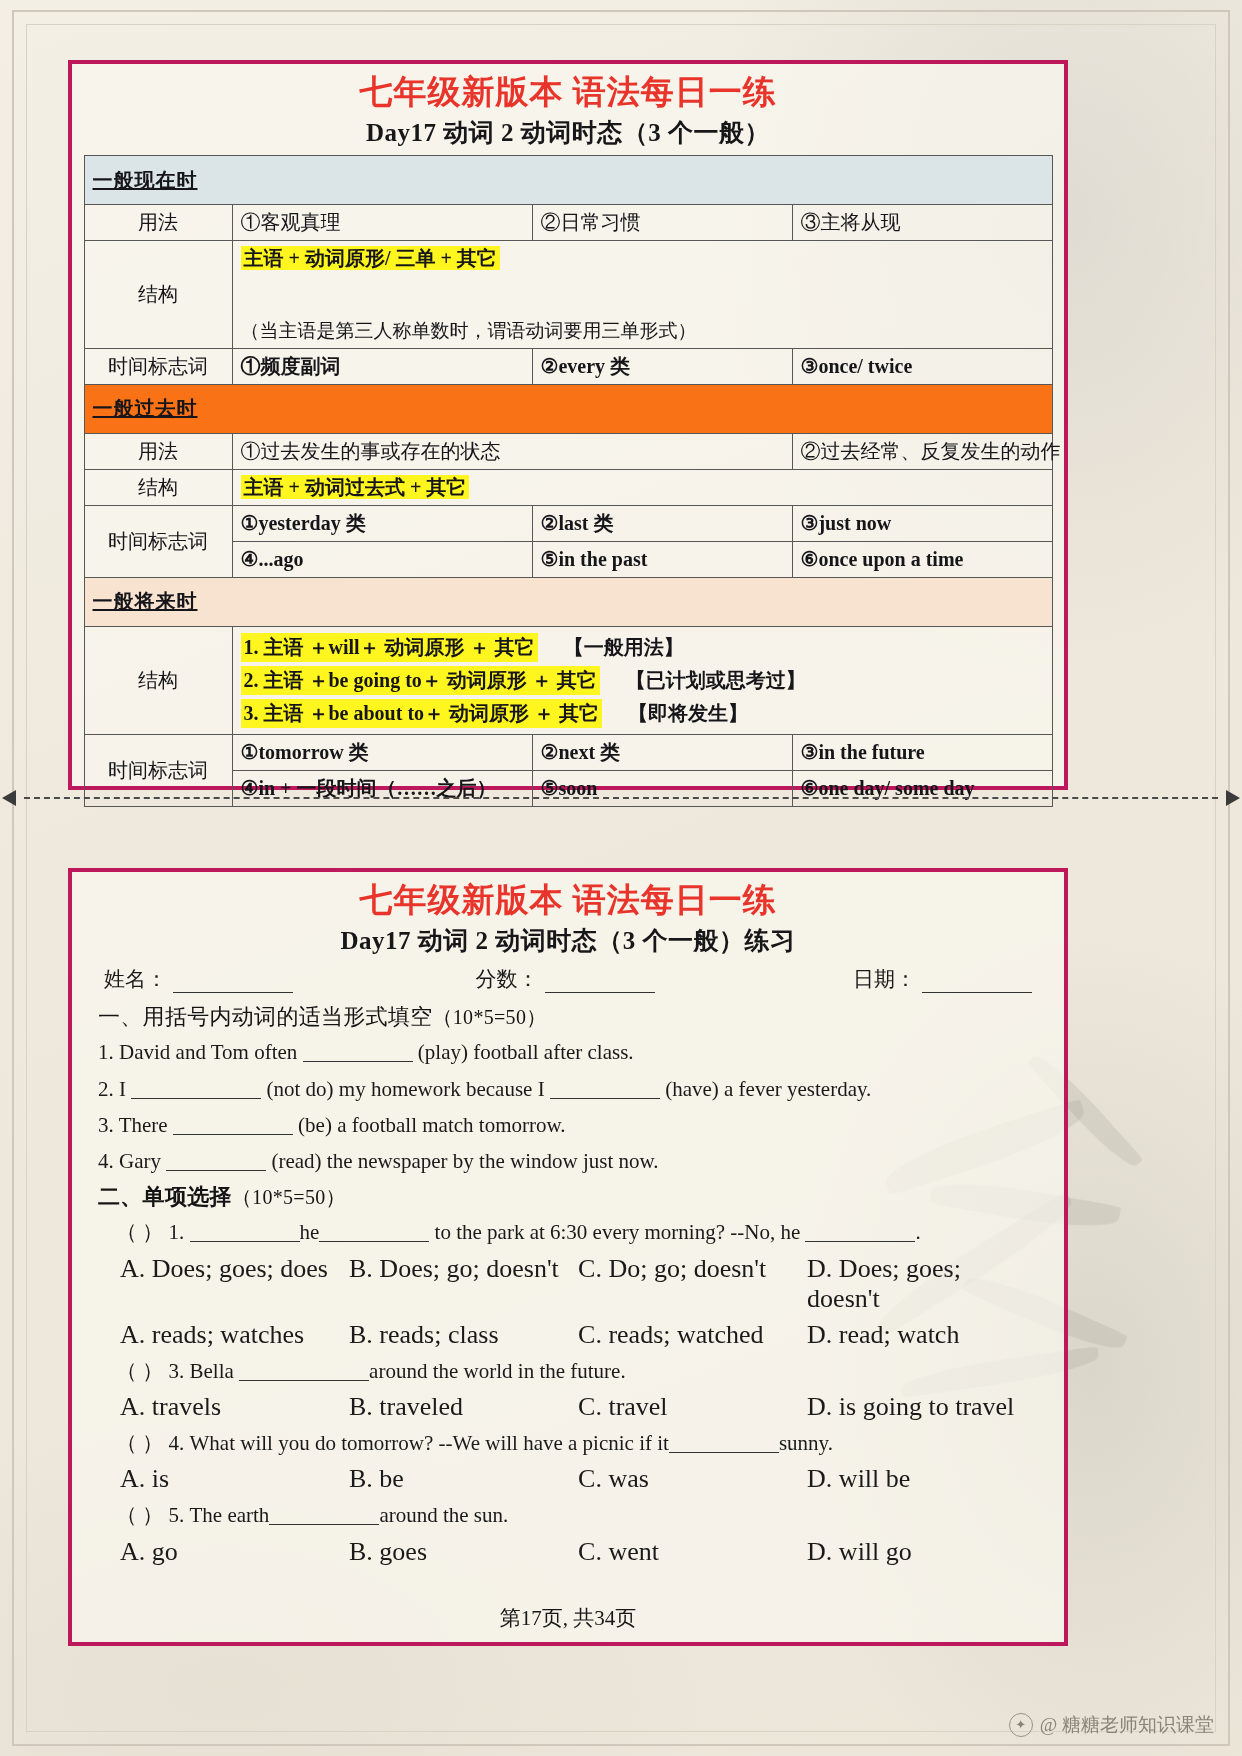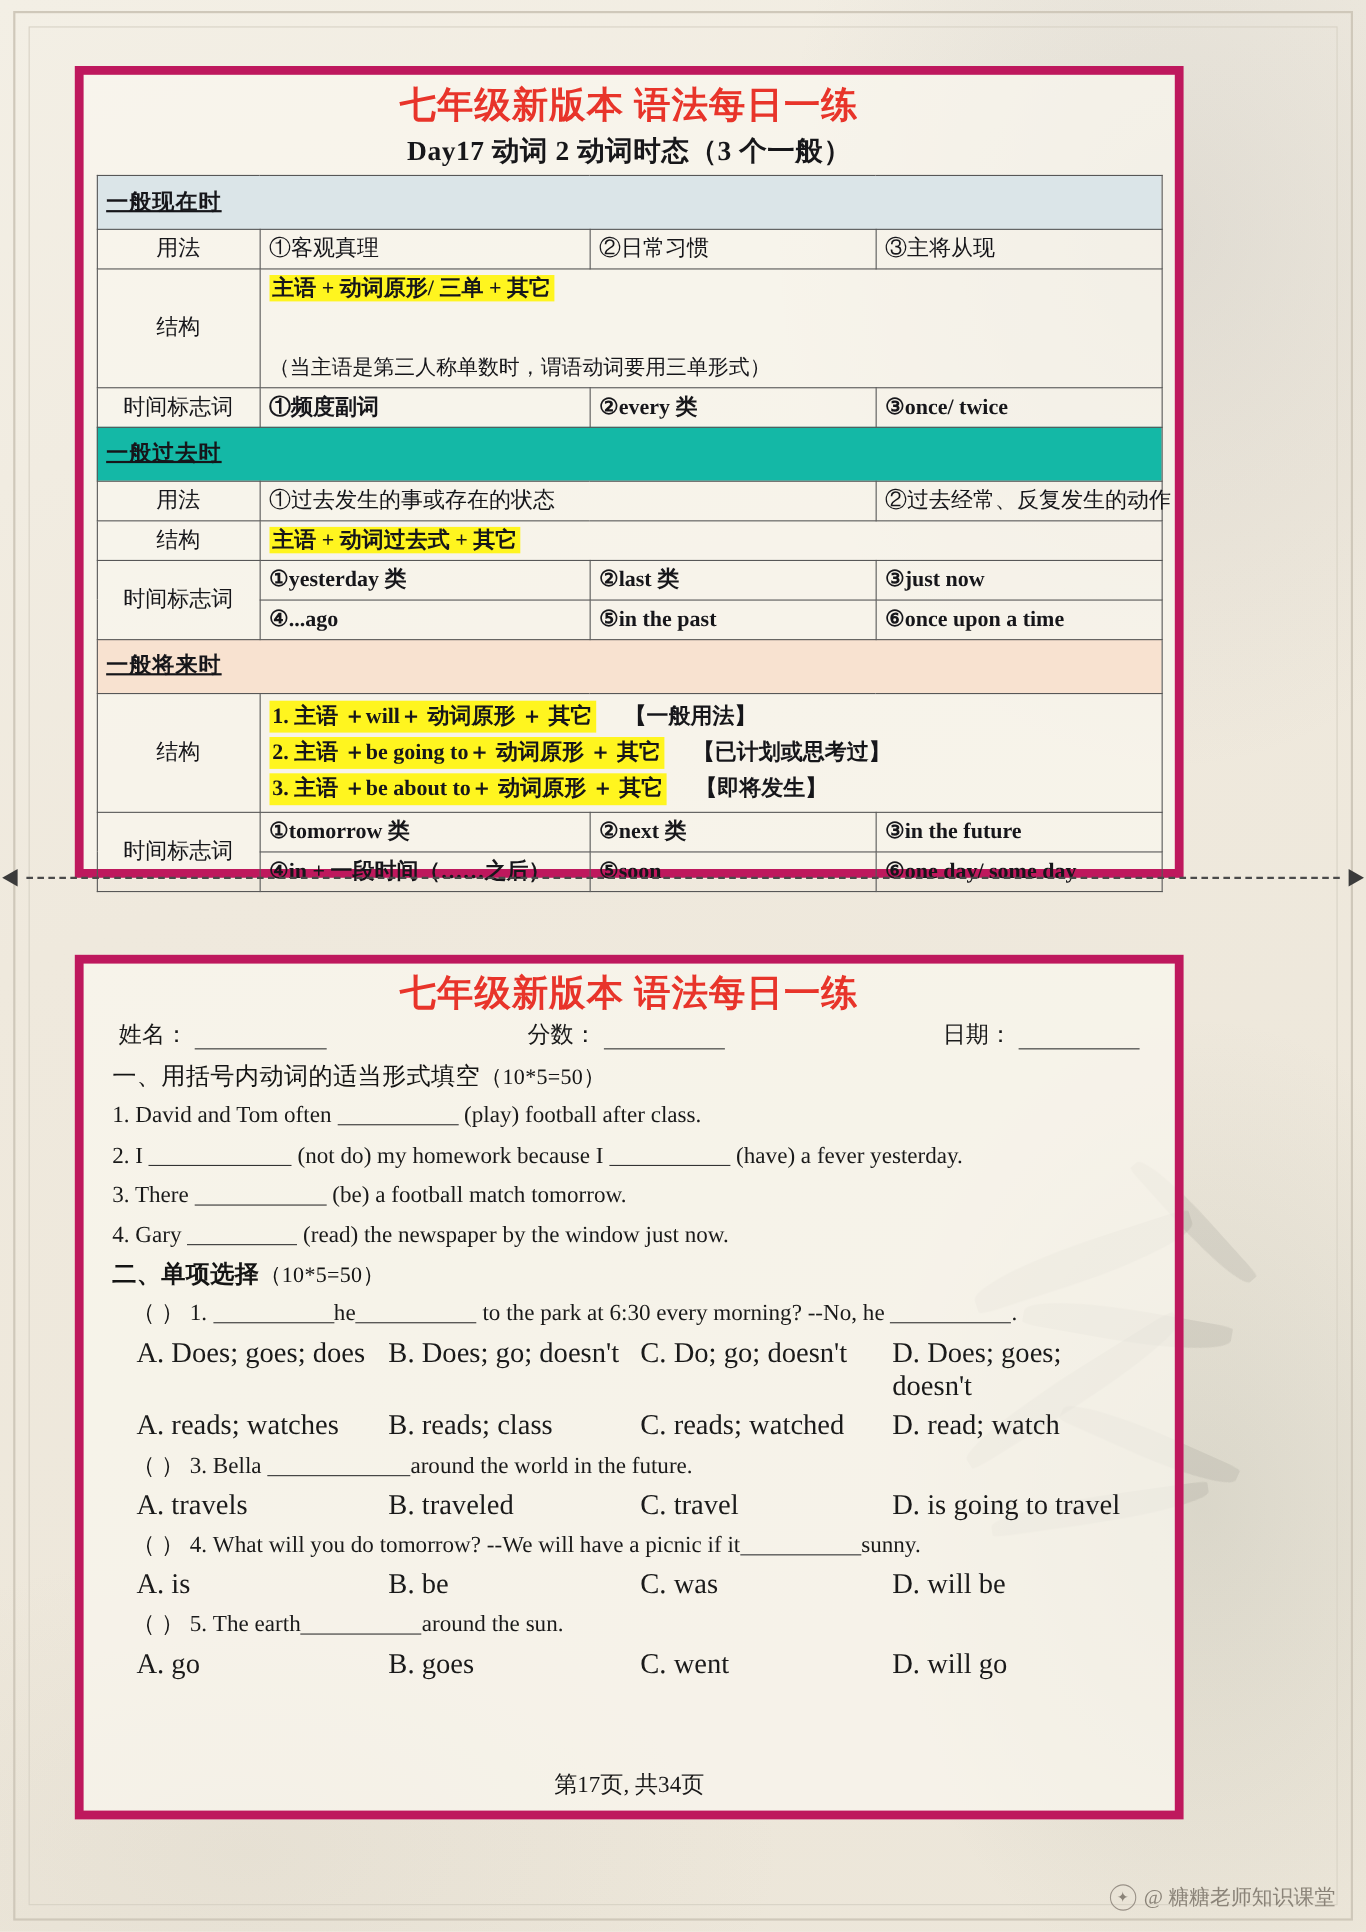--- a/index.html
+++ b/index.html
@@ -33,21 +33,21 @@
   }
   .outer-frame2{
     position:absolute;left:26px;top:24px;right:26px;bottom:24px;
     border:1px solid #d8d2c5;
   }
 
   
   .card{
     position:absolute;
     background:rgba(250,247,238,.72);
-    border:8px solid #be185d;
+    border:4px solid #be185d;
   }
   #card-top{left:68px;top:60px;width:992px;height:722px;}
   #card-bottom{left:68px;top:868px;width:992px;height:770px;}
 
   .title-red{
     text-align:center;
     color:#e8342a;
     font-size:33px;
     font-weight:bold;
     letter-spacing:1px;
@@ -84,21 +84,21 @@
     font-size:20px;
   }
   td.band{
     font-size:23px;
     font-weight:bold;
     height:40px;
     letter-spacing:1px;
     text-decoration:underline;
   }
   .band-present{background:#dbe5e8;}
-  .band-past{background:#14b8a6;}
+  .band-past{background:#f97316;}
   .band-future{background:#f8e2d0;}
 
   .purple{color:#7f55a8;font-weight:bold;font-size:20px;}
   .hl{background:#fff51f;padding:1px 3px;font-weight:bold;}
   .struct-line{font-weight:bold;font-size:20px;white-space:nowrap;}
   .note{font-size:19px;padding-top:3px;margin-top:43px;}
   .brk{font-weight:bold;font-size:20px;}
   .fut-row{display:flex;align-items:center;gap:0;}
   .fut-row .sp{width:26px;display:inline-block;}
 
@@ -282,20 +282,21 @@
 </div>
 
 <div class="cutline">
   <div class="arrow left"></div>
   <div class="dash"></div>
   <div class="arrow right"></div>
 </div>
 
 <div class="card" id="card-bottom">
   <div class="title-red">七年级新版本 语法每日一练</div>
+  <div class="title-sub">Day17 动词 2 动词时态（3 个一般）练习</div>
 
   <div class="ws">
 
     <div class="meta-row">
       <div class="meta-item">
         <span>姓名：</span>
         <span class="blank b-120"></span>
       </div>
       <div class="meta-item" style="margin-left:40px;">
         <span>分数：</span>

